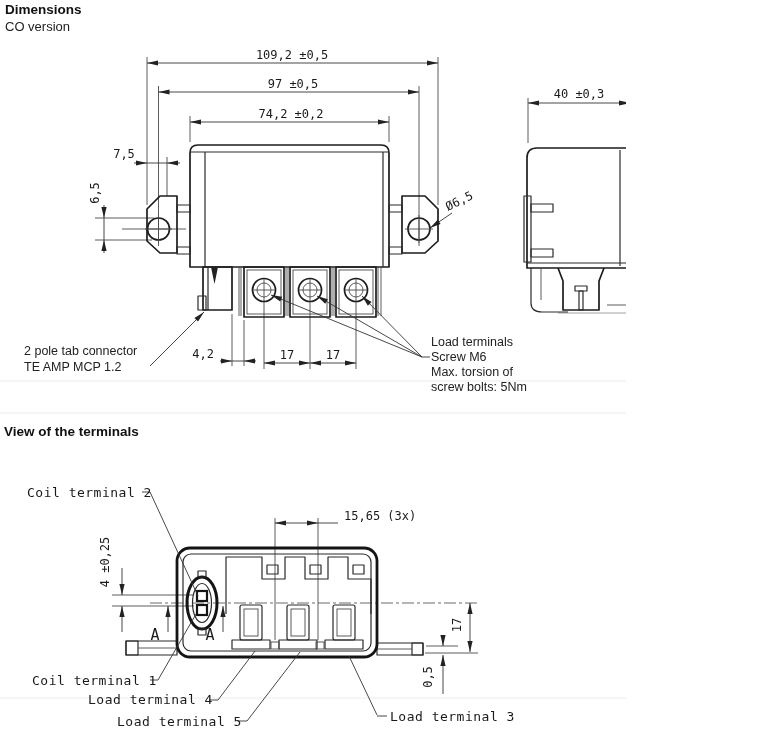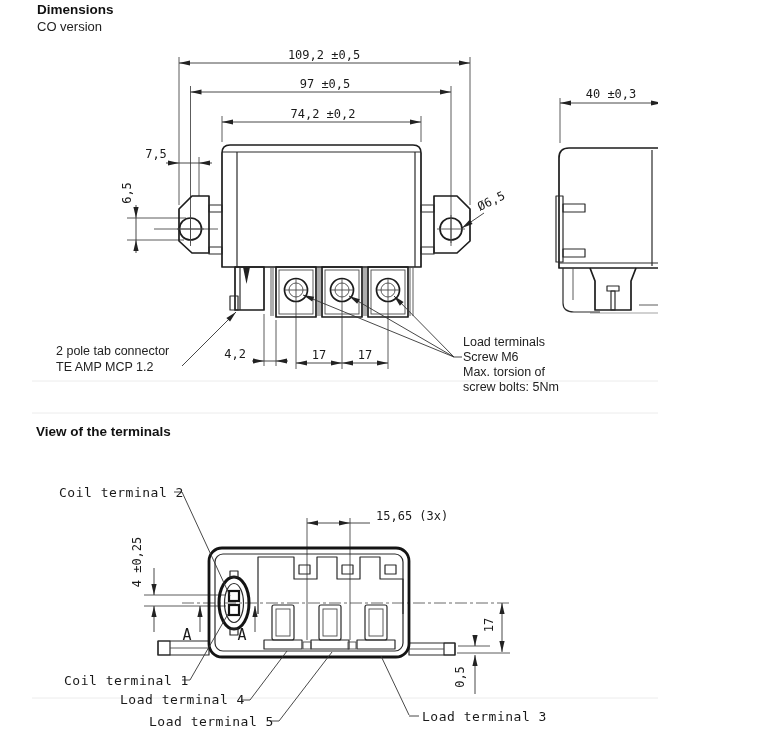--- a/index.html
+++ b/index.html
@@ -1,16 +1,16 @@
 <!DOCTYPE html>
 <html><head>
 <meta charset="utf-8">
 <style>
   html,body{margin:0;padding:0;background:#ffffff;}
-  .stage{position:relative;width:626px;height:729px;background:#fff;overflow:hidden;padding-left:32px;}
+  .stage{position:relative;width:626px;height:729px;background:#fff;overflow:hidden;}
   svg{display:block;}
   .h   {font:bold 13.5px "Liberation Sans",sans-serif;fill:#111;}
   .sub {font:13px "Liberation Sans",sans-serif;fill:#222;}
   .co  {font:12.5px "Liberation Sans",sans-serif;fill:#222;}
   .ref {font:9.5px "Liberation Sans",sans-serif;fill:#444;}
   .dim {font:12px "DejaVu Sans Mono",monospace;fill:#1a1a1a;}
   .lbl {font:13px "DejaVu Sans Mono",monospace;fill:#1a1a1a;letter-spacing:.5px;}
   .sec {font:15px "DejaVu Sans Mono",monospace;fill:#1a1a1a;}
   .ol  {fill:none;stroke:#1d1d1d;stroke-width:1.7;stroke-linejoin:round;}
   .ol2 {fill:none;stroke:#141414;stroke-width:2.8;stroke-linejoin:round;}

